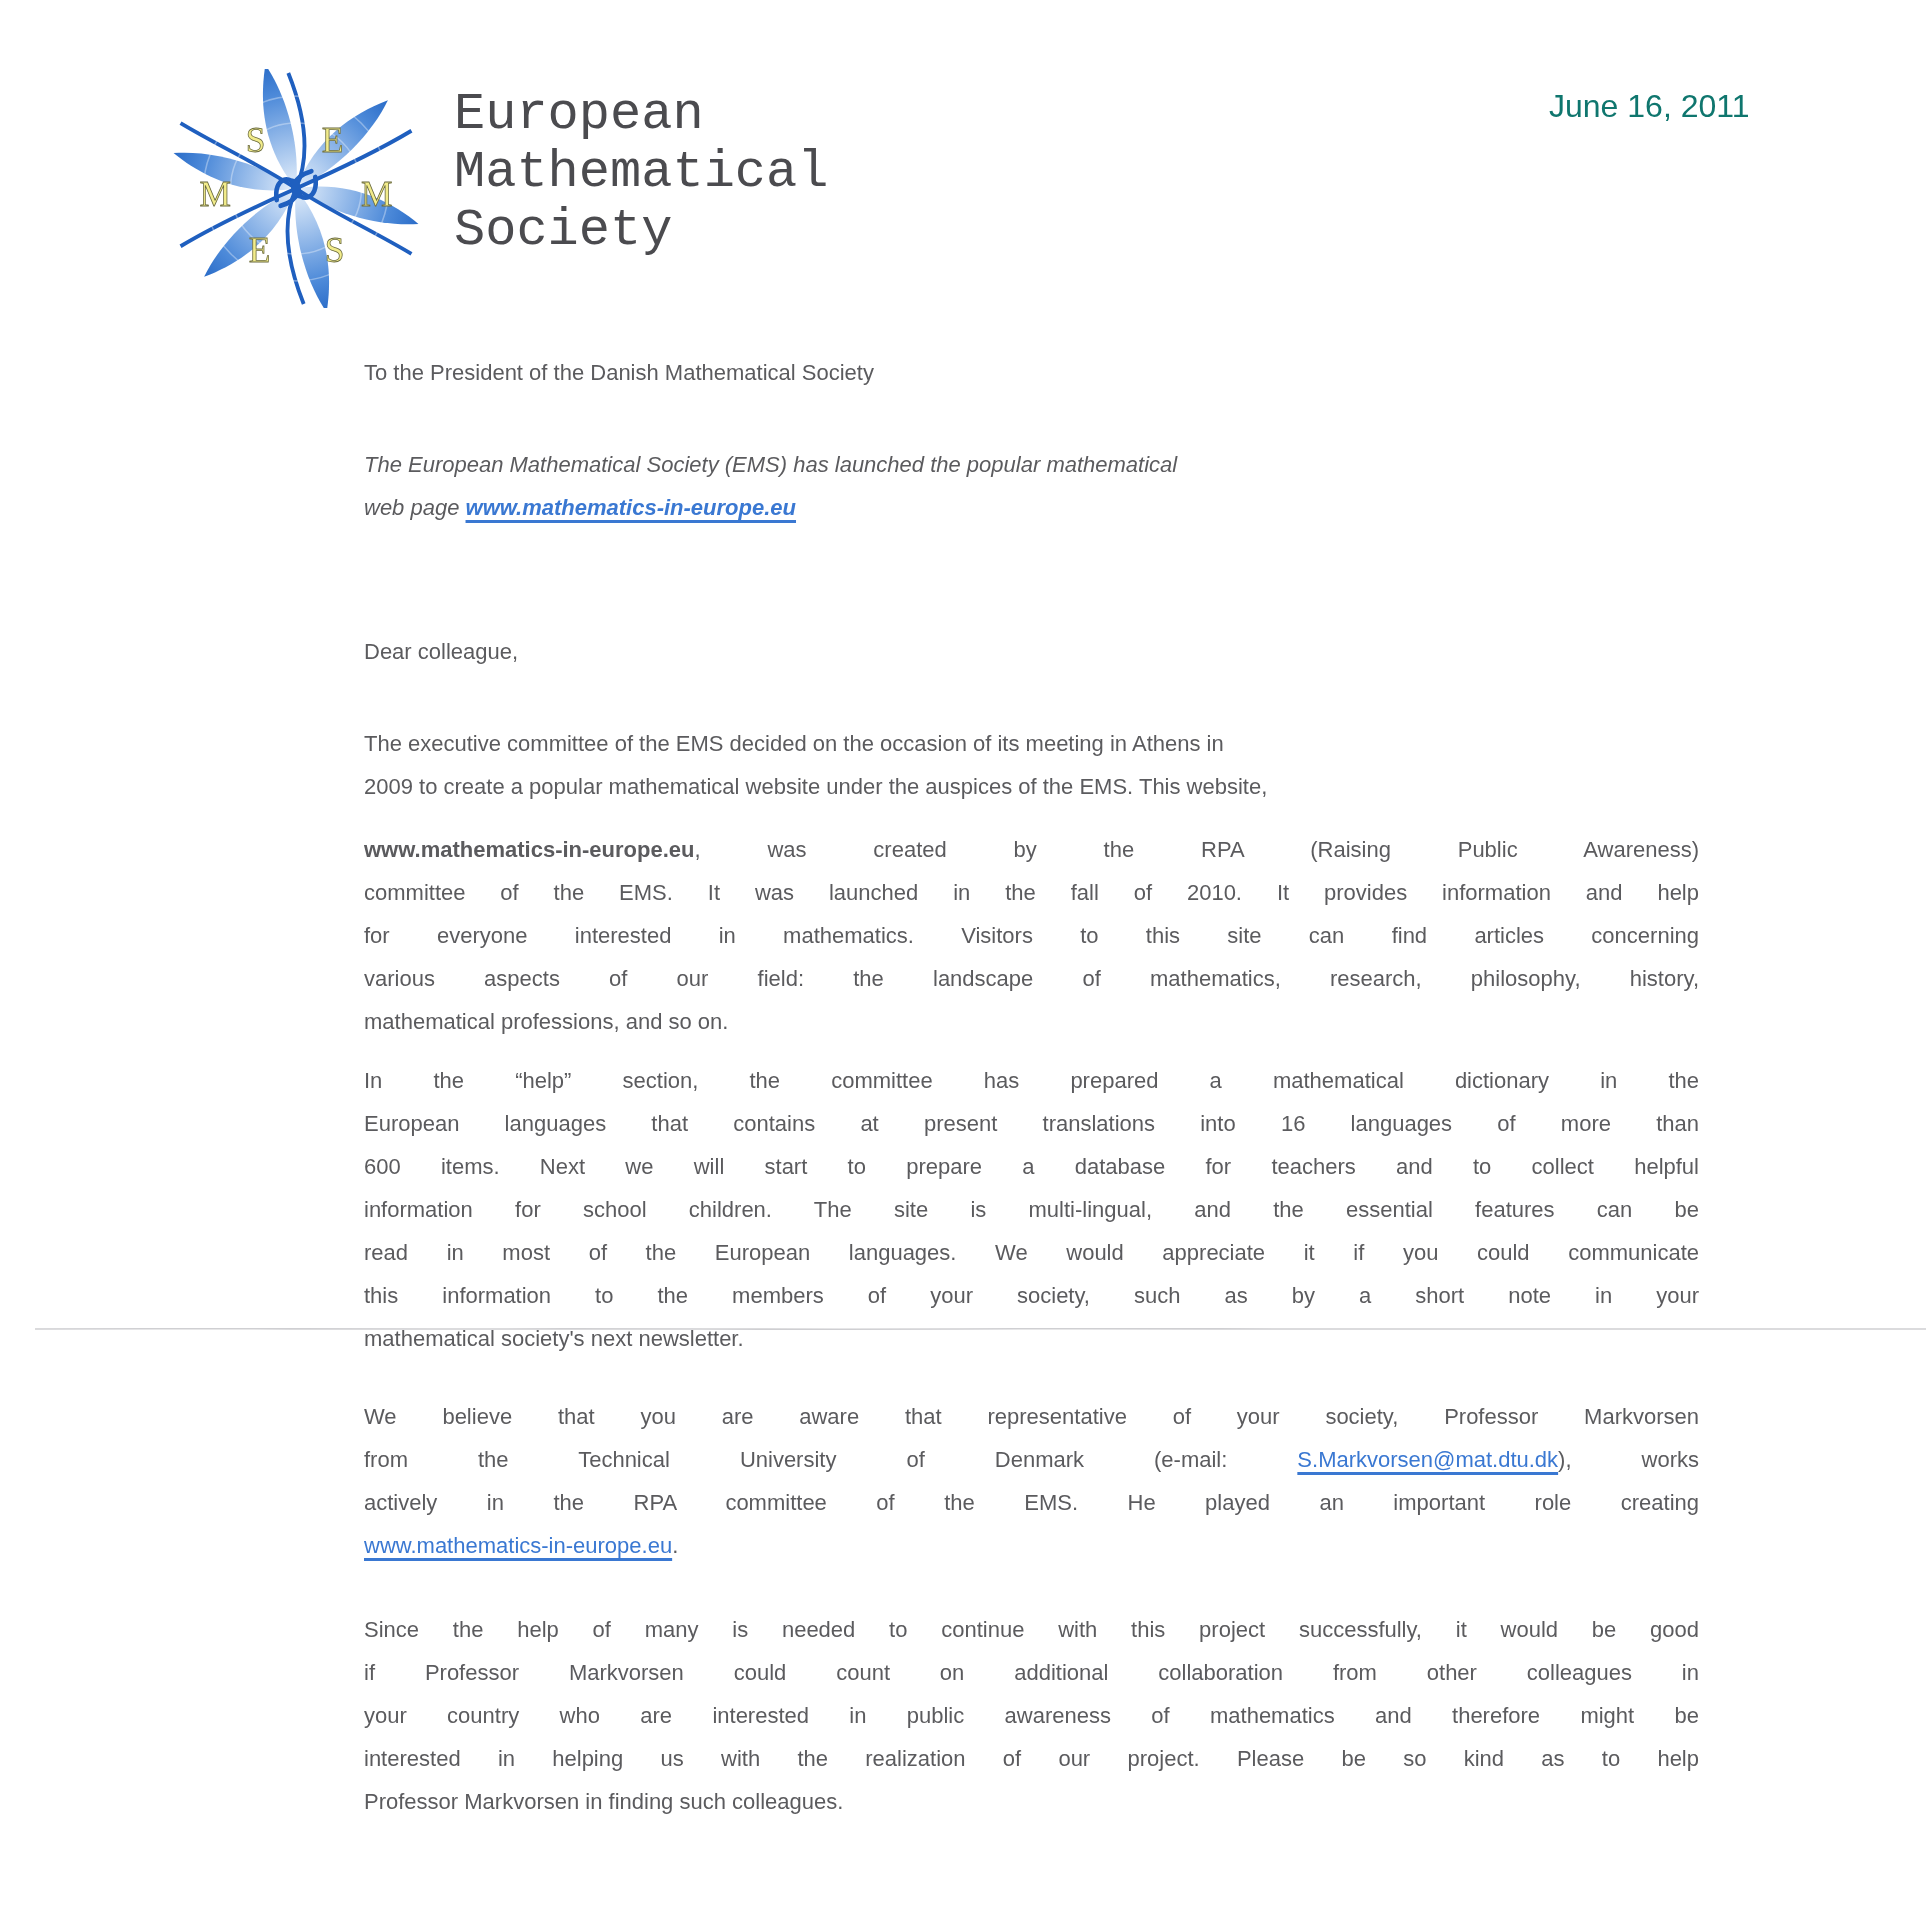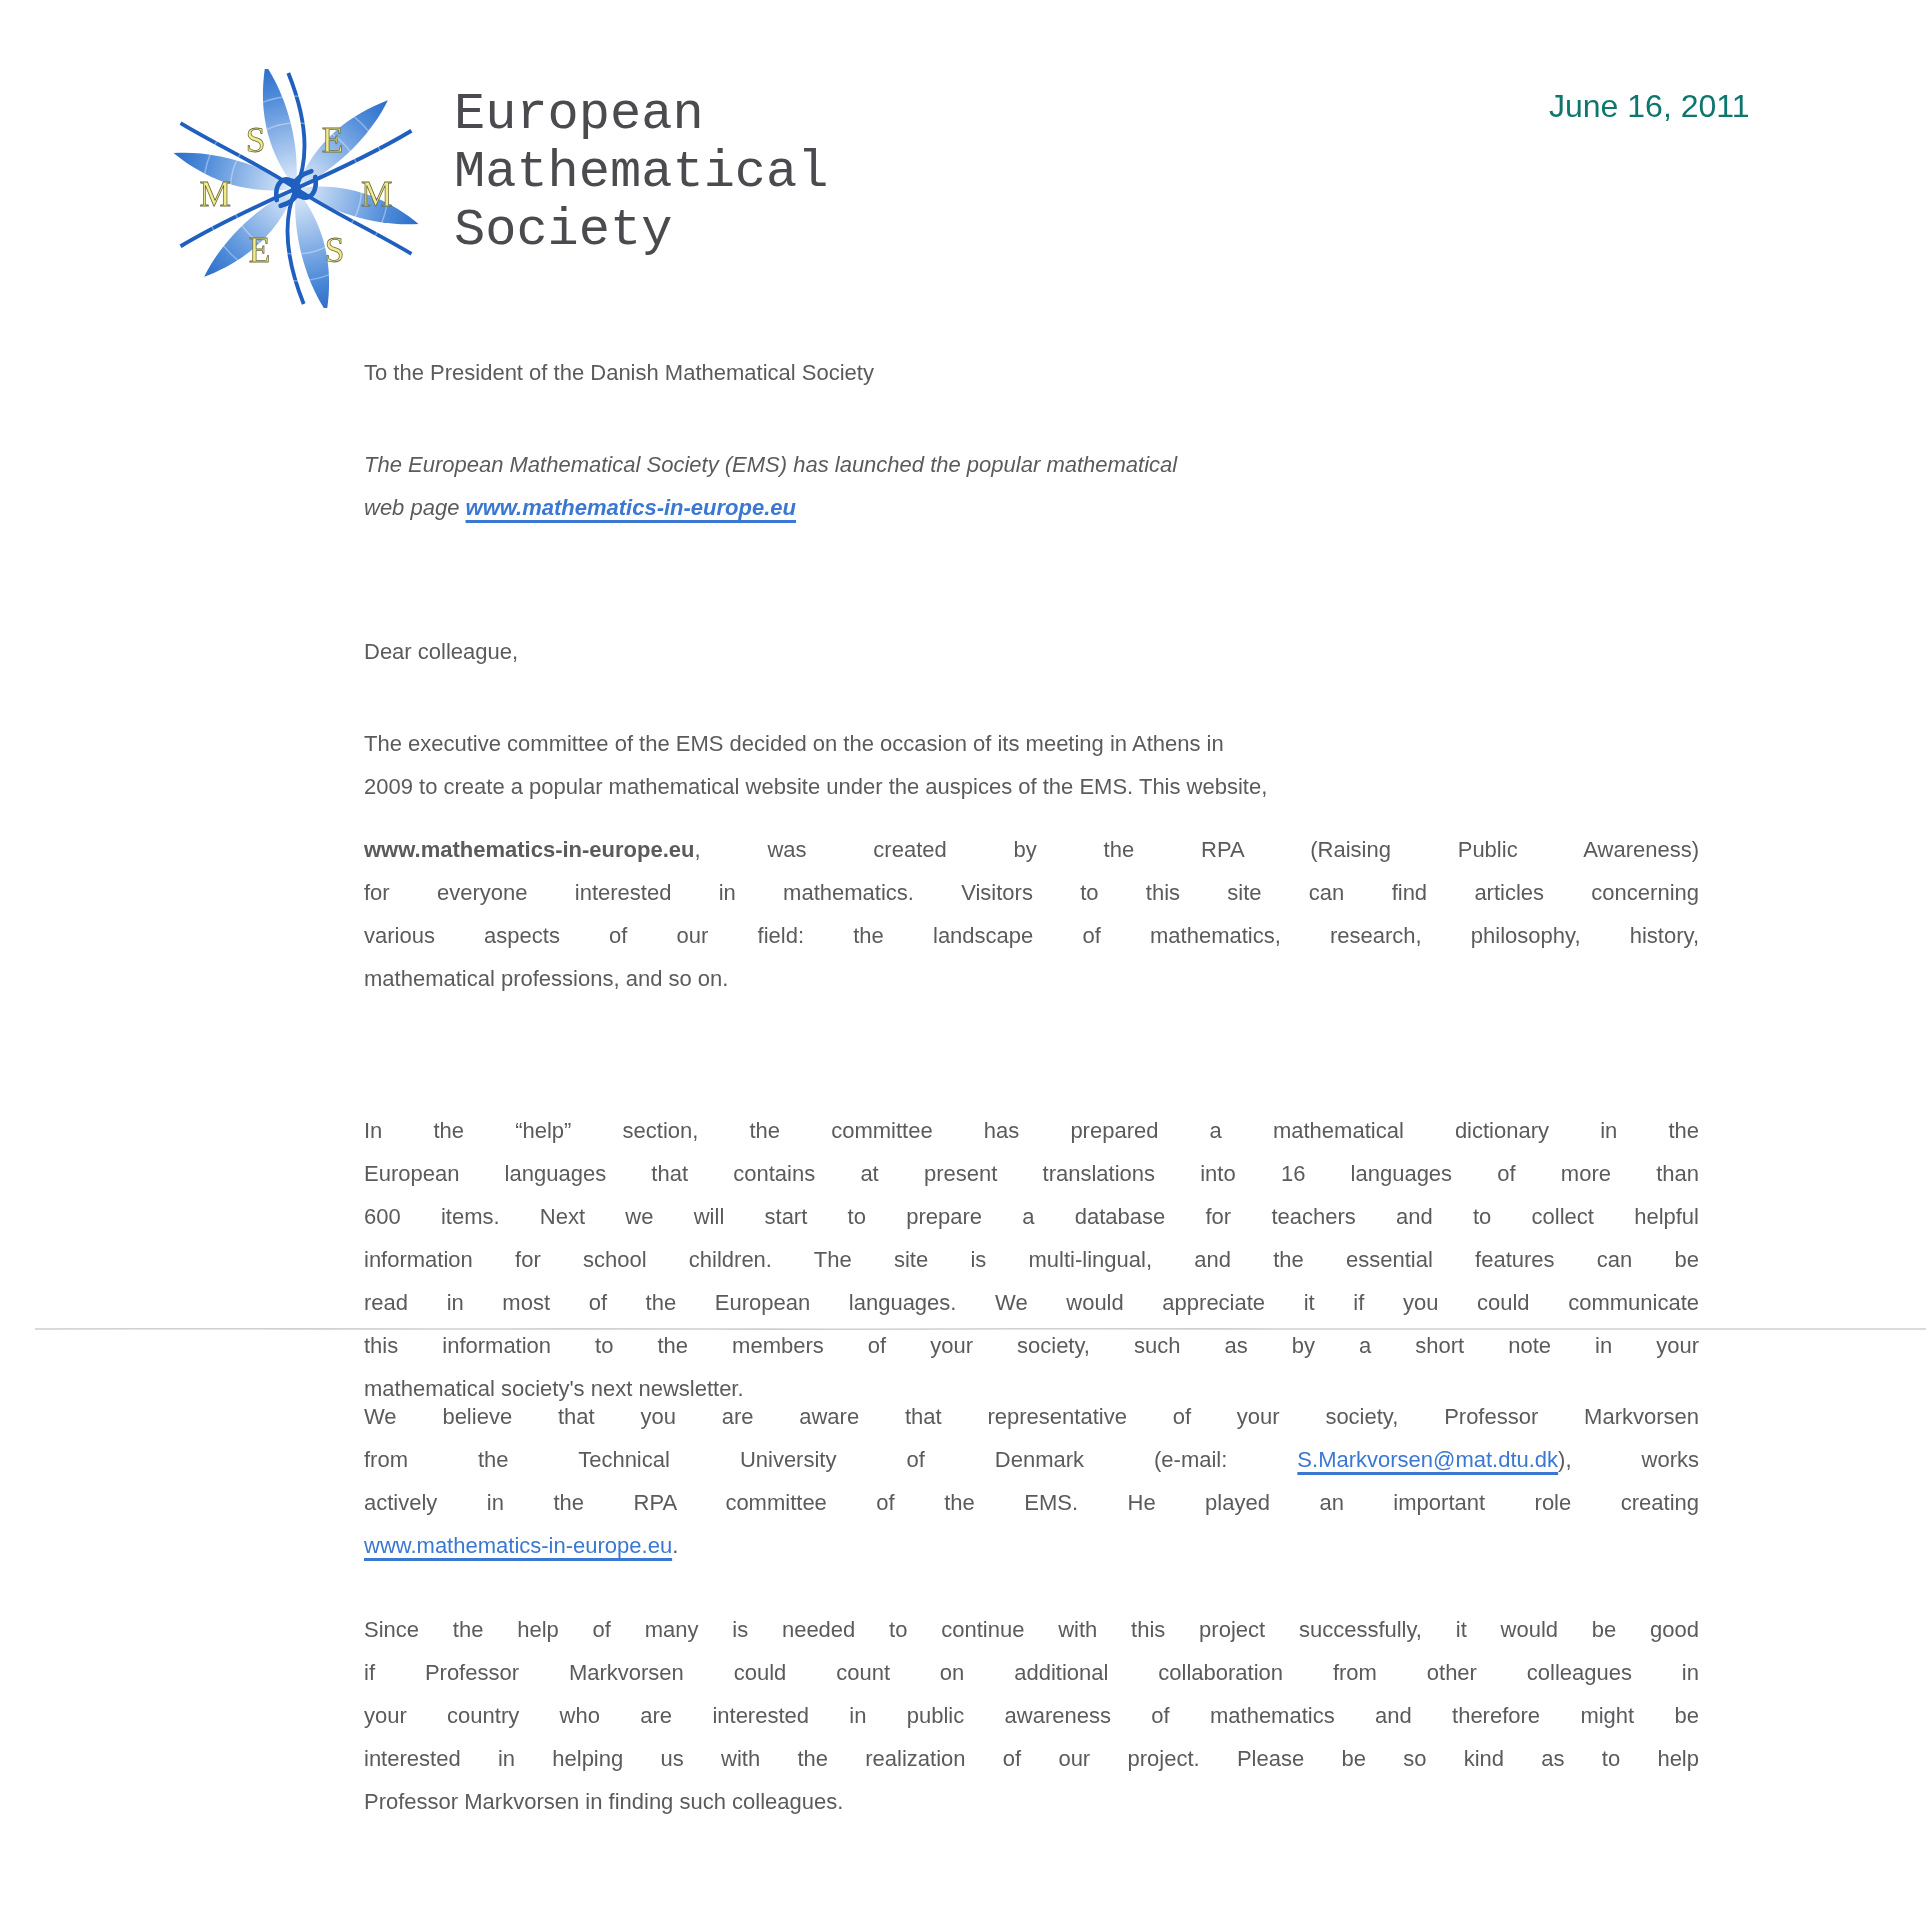--- a/index.html
+++ b/index.html
@@ -14,21 +14,21 @@
   .txt { font-size: 22px; line-height: 43px; }
   .block { left: 364px; width: 1335px; }
   .justify { text-align: justify; text-align-last: left; }
   .line { white-space: nowrap; }
   .recipient { top: 351px; }
   .subject { top: 443px; font-style: italic; }
   .link { color: #3a78d2; text-decoration: underline; text-decoration-thickness: 2.7px; text-underline-offset: 4.6px; }
   .bold { font-weight: bold; }
   .greeting { top: 630px; }
   .p1 { top: 722px; }
-  .p2 { top: 1109px; }
+  .p2 { top: 1059px; }
   .p3 { top: 1395px; }
   .p4 { top: 1608px; }
   .closing { top: 1914px; }
   .fold { left: 35px; top: 1327px; width: 1930px; height: 3.9px; }
 </style>
 </head>
 <body>
 
 <svg class="abs logo" viewBox="-330 -310 660 620">
   <defs>
@@ -79,20 +79,21 @@
 </div>
 
 <div class="abs txt block greeting line">Dear colleague,</div>
 
 <div class="abs txt block p1">
   <div class="justify">The executive committee of the EMS decided on the occasion of its meeting in Athens in</div>
   <div class="justify">2009 to create a popular mathematical website under the auspices of the EMS. This website,</div>
   <div class="justify" style="text-align-last: justify; margin-top: 20px;">
     <span class="bold">www.mathematics-in-europe.eu</span><span>, was created by the RPA (Raising Public Awareness)</span>
   </div>
+  <div class="justify" style="text-align-last: justify;">committee of the EMS. It was launched in the fall of 2010. It provides information and help</div>
   <div class="justify" style="text-align-last: justify;">for everyone interested in mathematics. Visitors to this site can find articles concerning</div>
   <div class="justify" style="text-align-last: justify;">various aspects of our field: the landscape of mathematics, research, philosophy, history,</div>
   <div class="line">mathematical professions, and so on.</div>
 </div>
 
 <div class="abs txt block p2">
   <div class="justify" style="text-align-last: justify;">In the “help” section, the committee has prepared a mathematical dictionary in the</div>
   <div class="justify" style="text-align-last: justify;">European languages that contains at present translations into 16 languages of more than</div>
   <div class="justify" style="text-align-last: justify;">600 items. Next we will start to prepare a database for teachers and to collect helpful</div>
   <div class="justify" style="text-align-last: justify;">information for school children. The site is multi-lingual, and the essential features can be</div>

